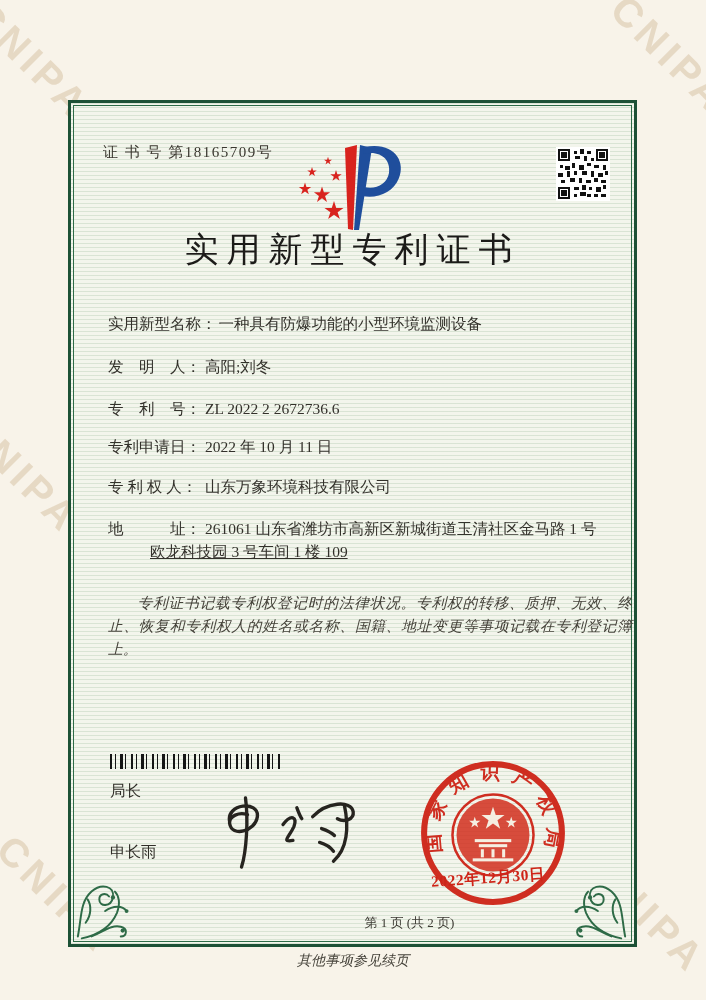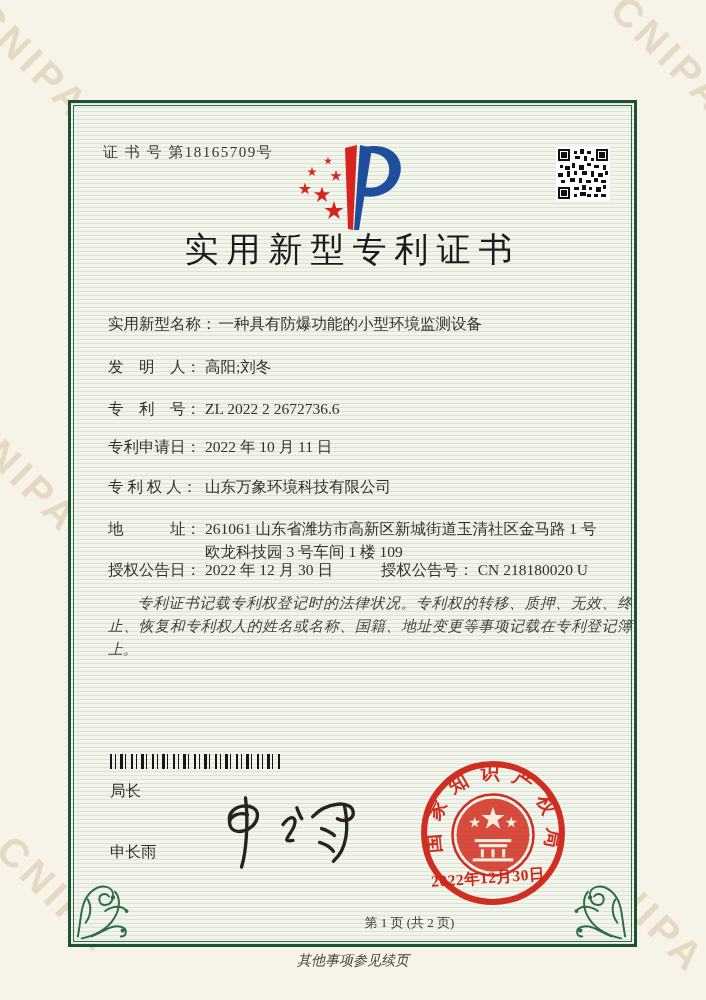--- a/index.html
+++ b/index.html
@@ -58,21 +58,21 @@
   
   .row{left:108px;width:530px;font-size:15.5px;color:#33312b;z-index:3;white-space:nowrap;}
   .lbl{display:inline-block;min-width:95px;}
   .val{margin-left:2px;}
   .r-name{top:314px;}
   .r-inv{top:357px;}
   .r-pat{top:399px;}
   .r-fil{top:437px;}
   .r-own{top:477px;}
   .r-addr{top:517px;white-space:normal;line-height:23px;}
-  .addr-l2{margin-left:97px;}
+  .addr-l2{margin-left:42px;text-decoration:underline;}
   .r-grant{top:560px;}
   .grant-no{margin-left:44px;}
 
   
   .paras{
     left:108px;top:592px;width:524px;z-index:3;
     font-size:14.8px;font-style:italic;line-height:23px;color:#45423a;
     text-align:justify;
   }
   .paras p{margin:0;text-indent:2em;}
@@ -237,26 +237,20 @@
   <div class="abs row r-fil">
     <span class="lbl">专利申请日：</span><span class="val">2022 年 10 月 11 日</span>
   </div>
   <div class="abs row r-own">
     <span class="lbl">专 利 权 人：</span><span class="val">山东万象环境科技有限公司</span>
   </div>
   <div class="abs row r-addr">
     <span class="lbl">地　　　址：</span><span class="val">261061 山东省潍坊市高新区新城街道玉清社区金马路 1 号</span>
     <div class="addr-l2">欧龙科技园 3 号车间 1 楼 109</div>
   </div>
-  <div class="abs row r-grant">
-    <span class="lbl">授权公告日：</span><span class="val">2022 年 12 月 30 日</span>
-    <span class="grant-no">
-      <span class="lbl">授权公告号：</span><span class="val">CN 218180020 U</span>
-    </span>
-  </div>
 
   <div class="abs paras">
     <p>专利证书记载专利权登记时的法律状况。专利权的转移、质押、无效、终止、恢复和专利权人的姓名或名称、国籍、地址变更等事项记载在专利登记簿上。</p>
   </div>
 
   <div class="abs barcode"></div>
 
   <div class="abs signer-title">局长</div>
   <div class="abs signer-name">申长雨</div>
   <svg class="abs signature" width="168" height="84" viewBox="0 0 170 85">

